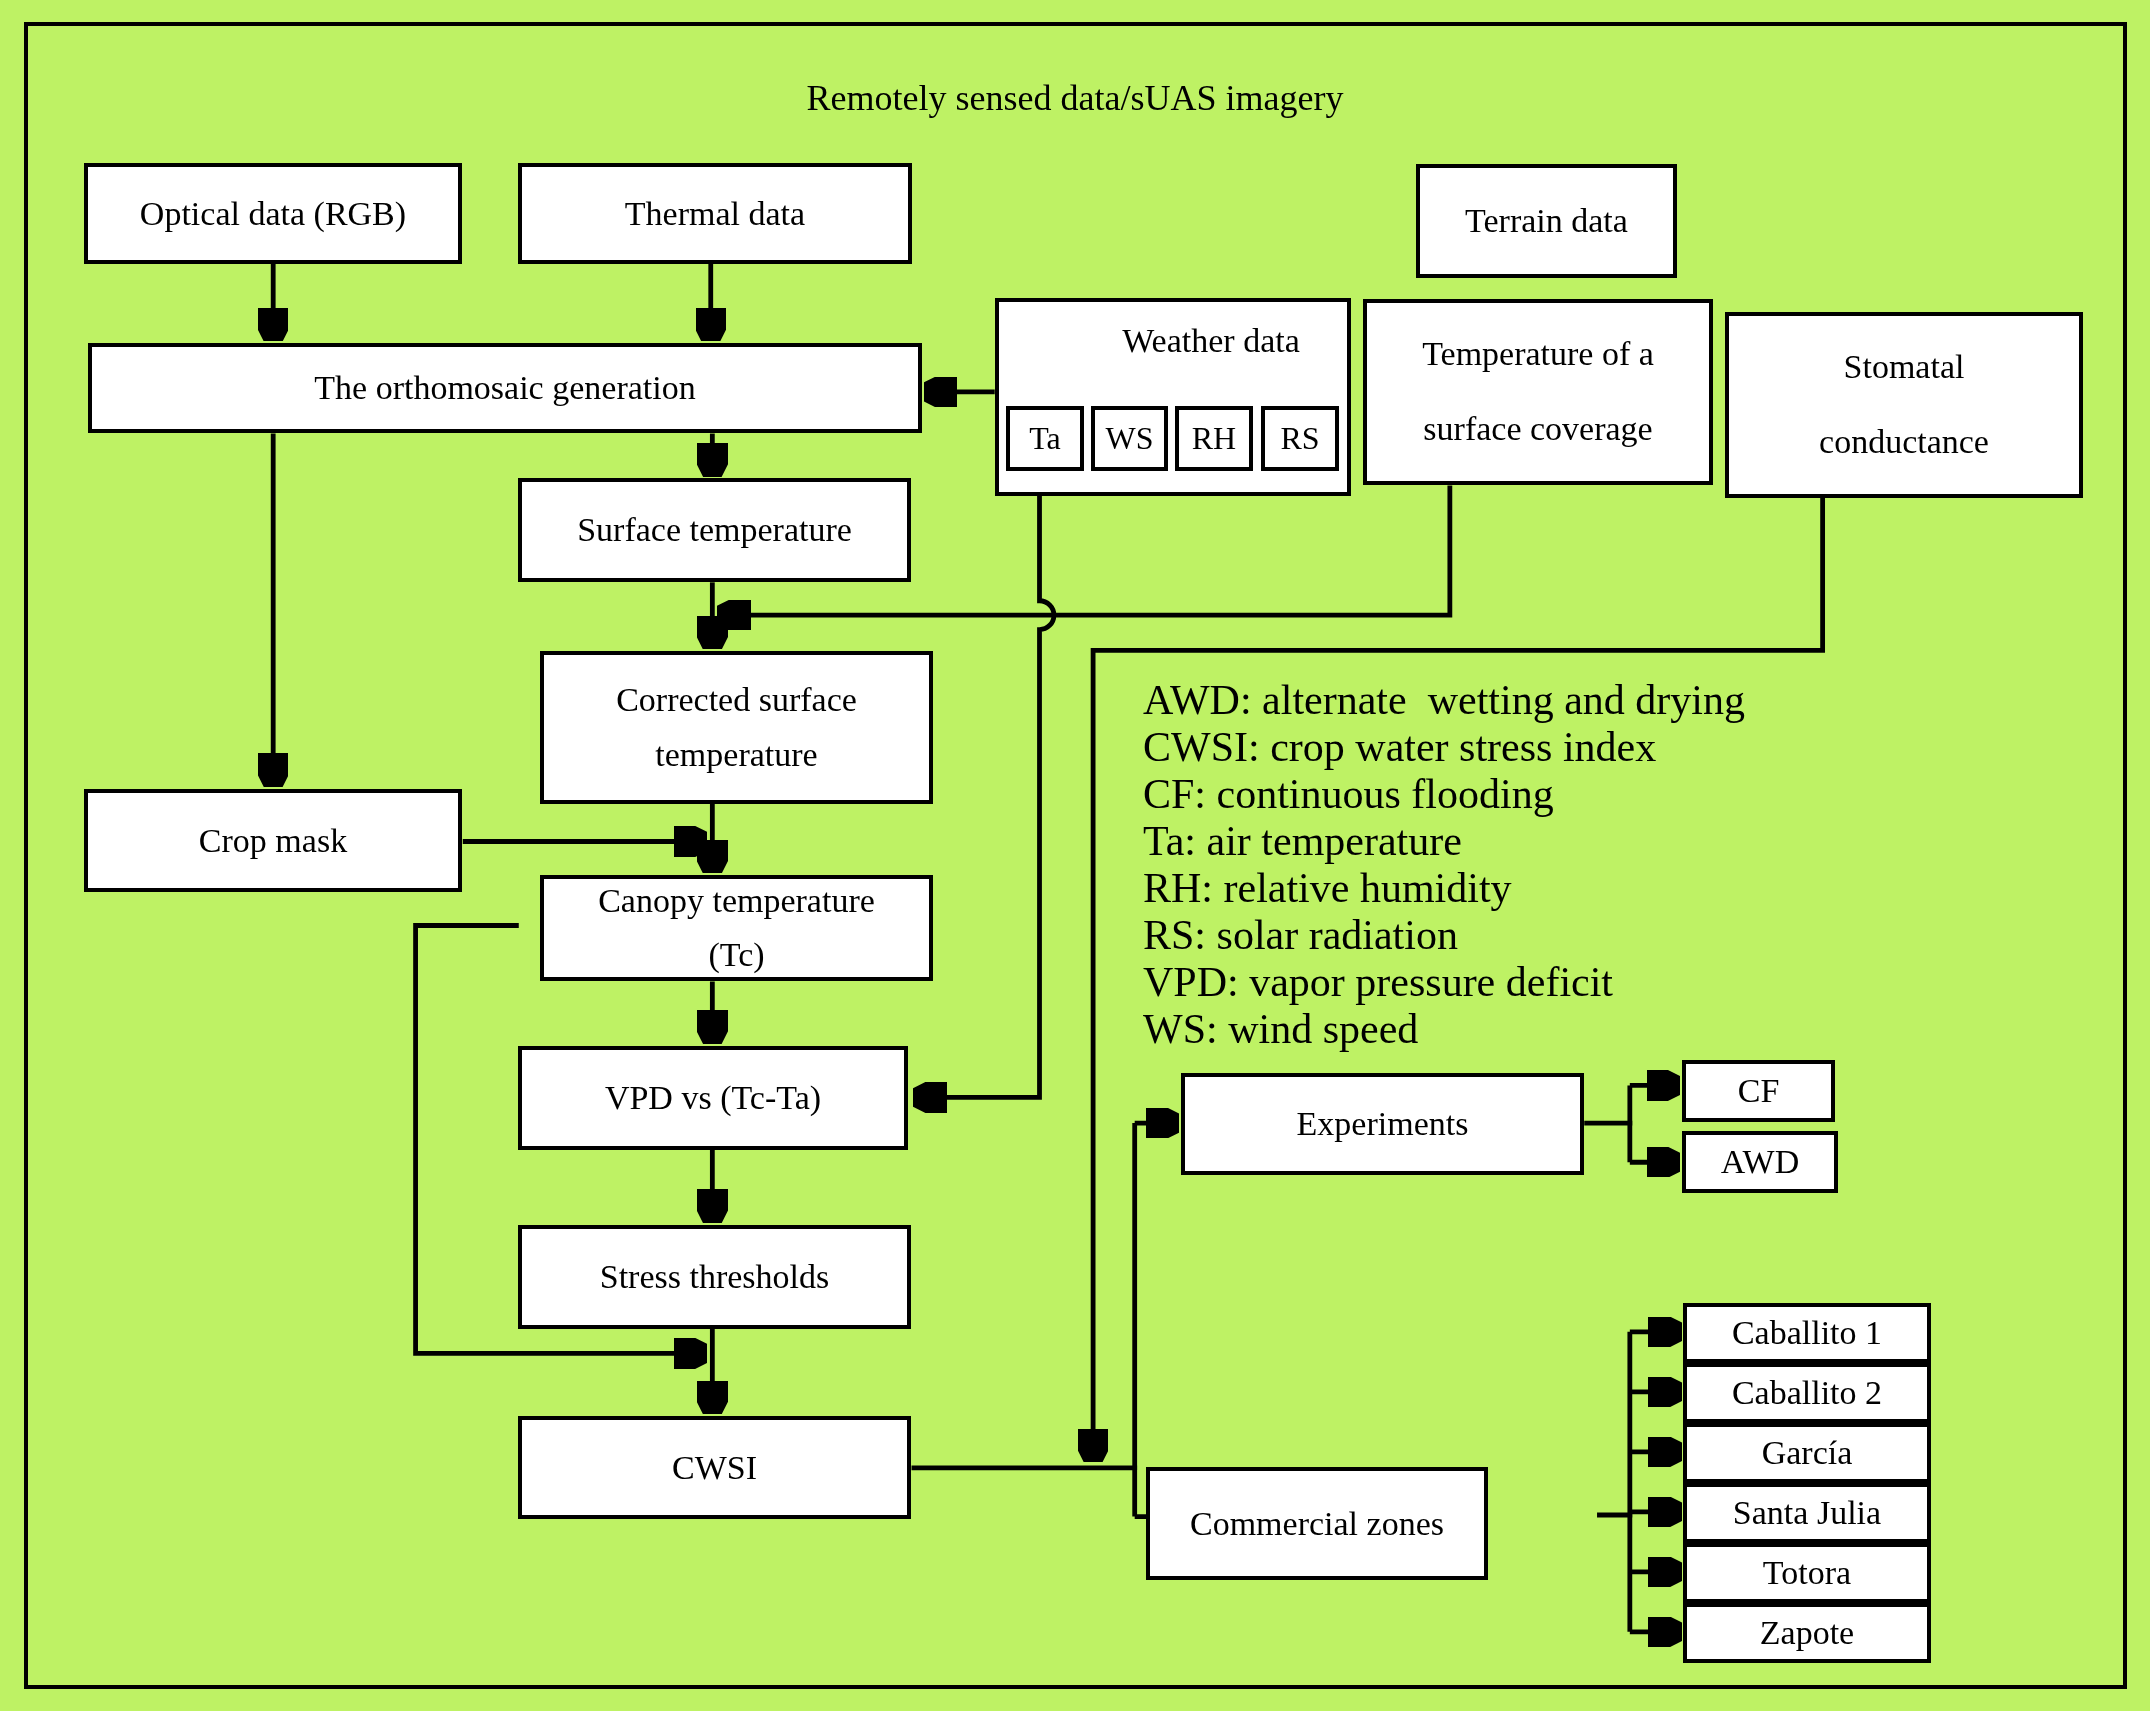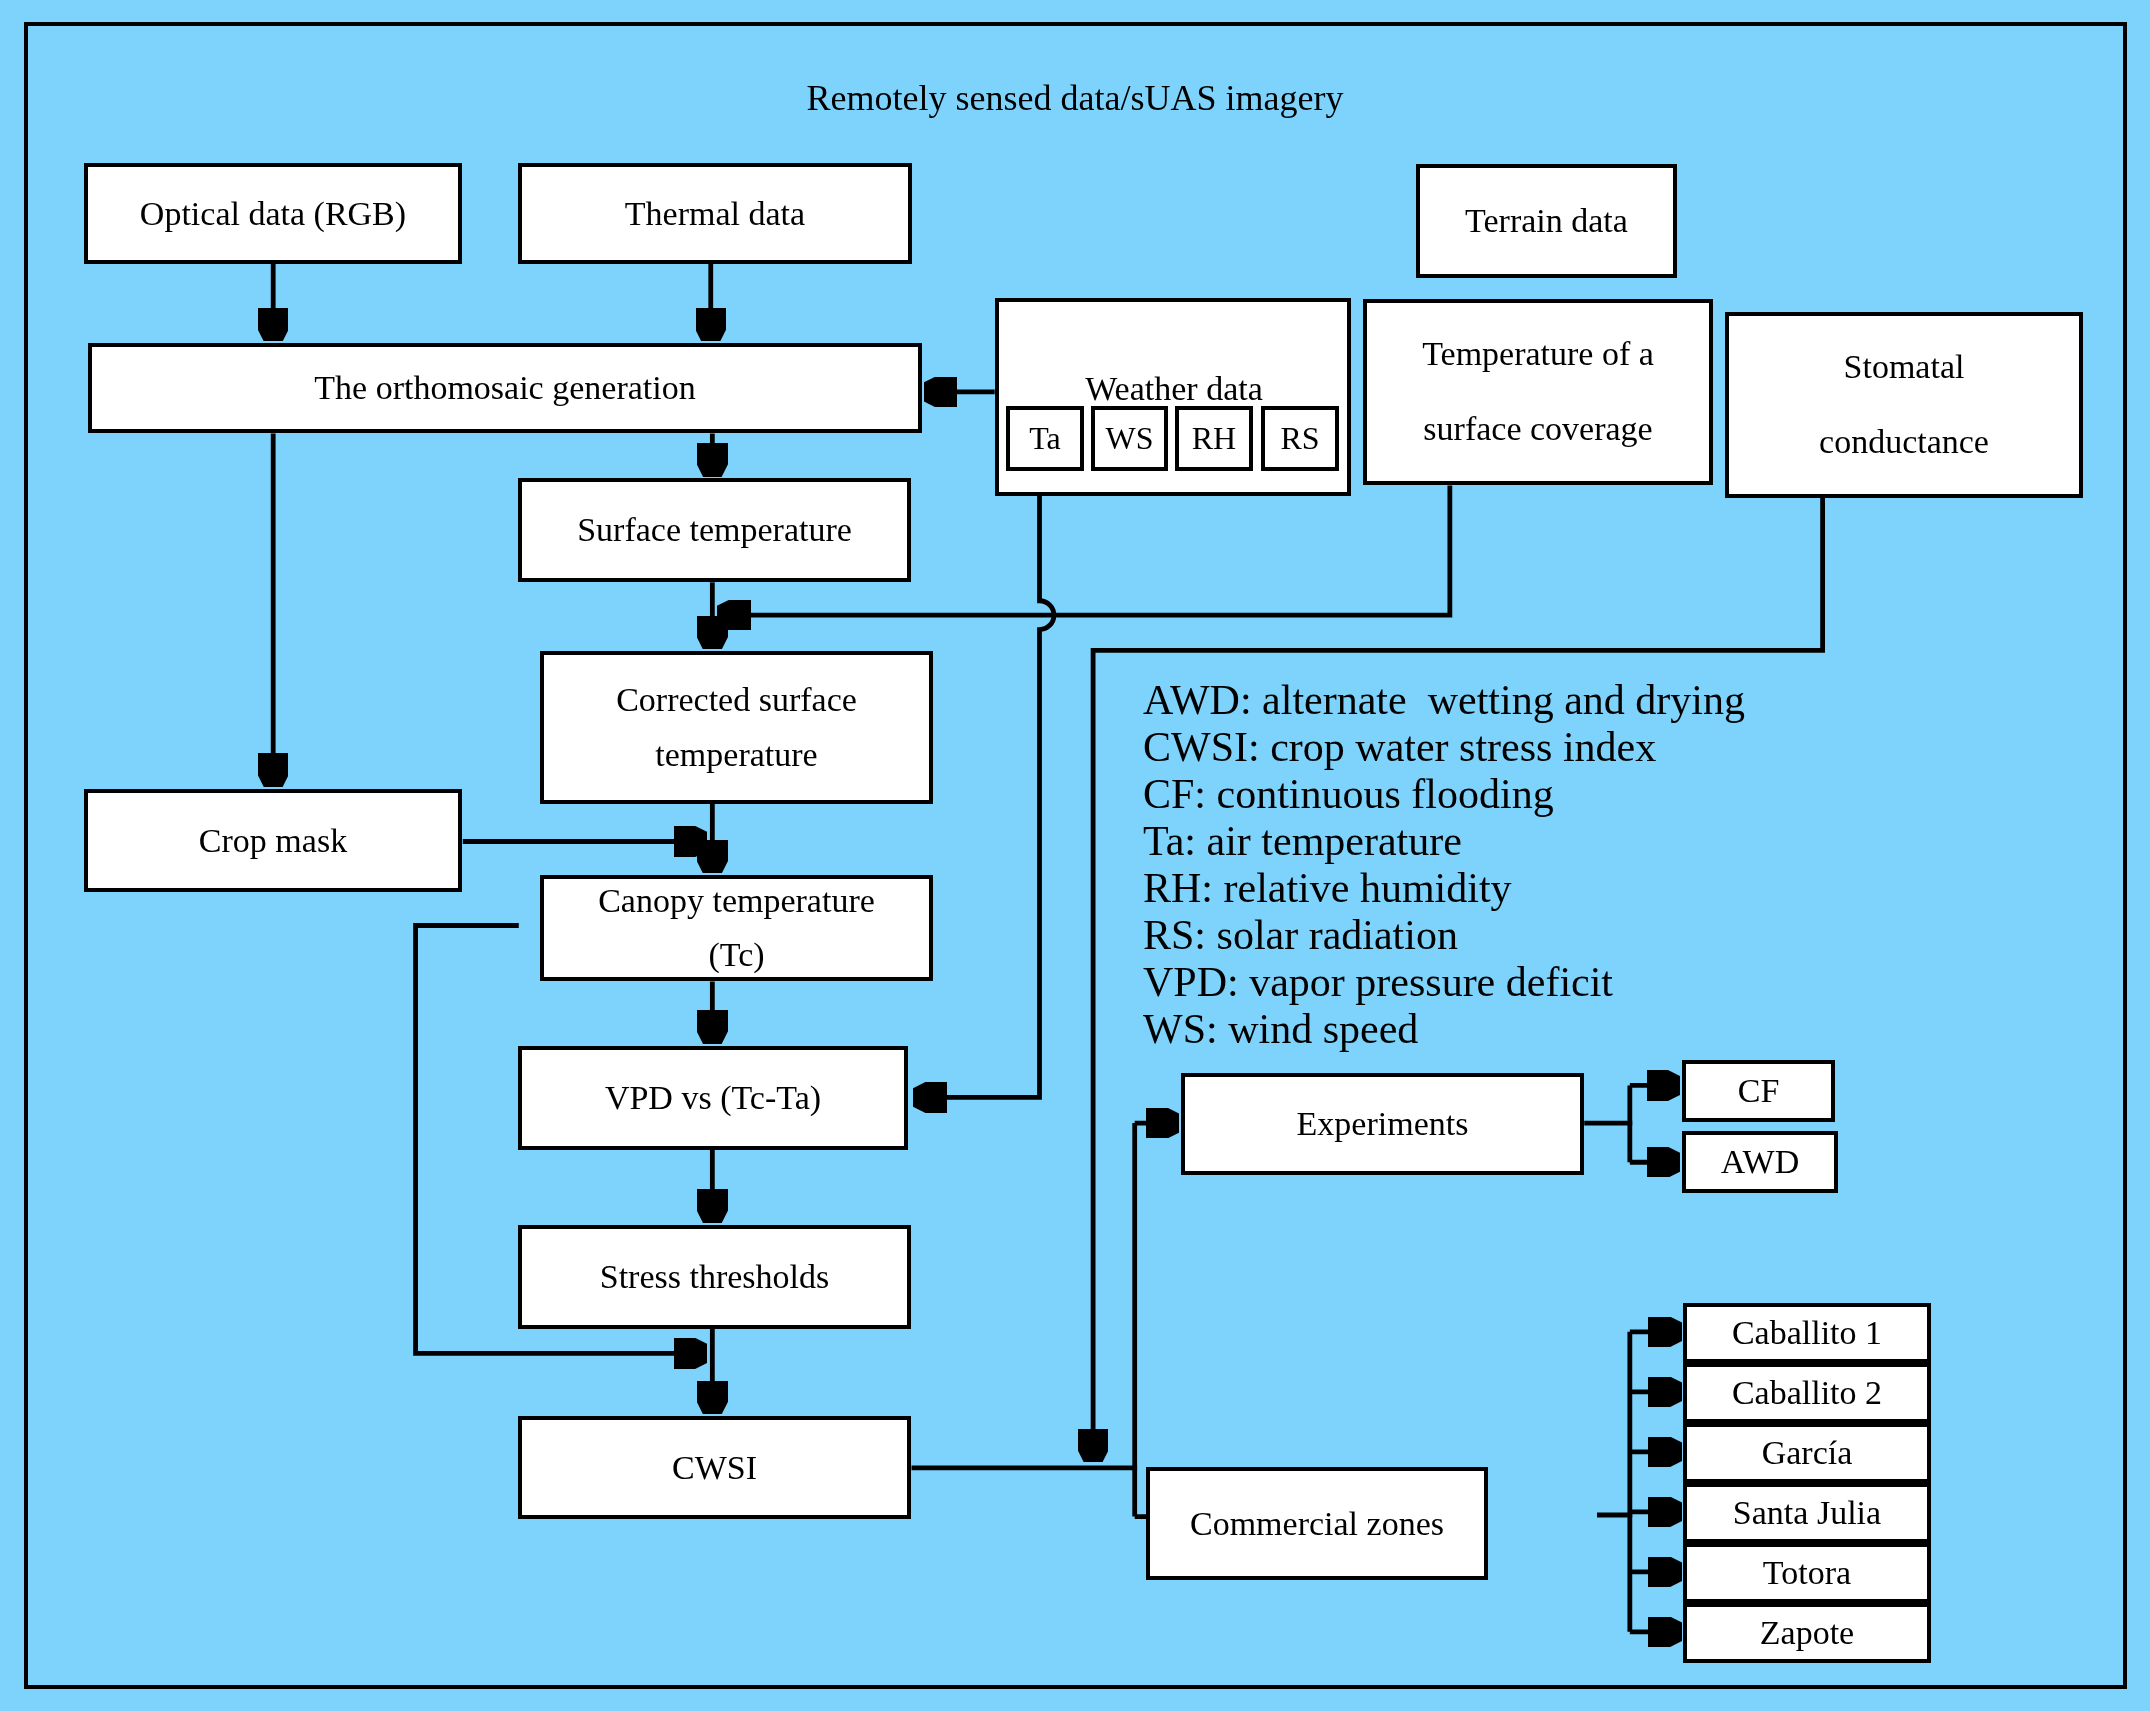--- a/index.html
+++ b/index.html
@@ -1,40 +1,39 @@
 <!DOCTYPE html>
 <html style="font-size:12.8px"><head>
 <meta charset="utf-8">
 <style>
   html,body{margin:0;padding:0;background:#ffffff;}
   .stage{
-    position:relative;width:2151px;height:1711px;background:#7dd3fc;
+    position:relative;width:2151px;height:1711px;background:#bef264;
     font-family:"Liberation Serif","DejaVu Serif",serif;color:#000;overflow:hidden;
   }
   .outer-border{
     position:absolute;left:24px;top:22.4px;width:2103px;height:1667px;
     border:4.8px solid #000;box-sizing:border-box;background:transparent;
   }
   .wires{position:absolute;left:0;top:0;}
   .wires path{fill:none;stroke:#000;stroke-width:6;}
   .box{
     position:absolute;box-sizing:border-box;border:4.8px solid #000;background:#fff;
     display:flex;align-items:center;justify-content:center;text-align:center;
     font-size:34px;line-height:1.35;white-space:pre-line;
   }
   .lh-mid{line-height:1.6;margin-left:22px;}
   .lh-wide{line-height:2.2;}
   .title{
     position:absolute;left:771px;top:77px;width:608px;text-align:center;
     font-size:36px;white-space:nowrap;
   }
   .weather-title{
-    position:absolute;left:996px;top:322px;width:356px;text-align:center;
+    position:absolute;left:1033px;top:322px;width:356px;text-align:center;
     font-size:34px;
-    margin-top:48px;
   }
   .subbox{font-size:32px;}
   .legend{position:absolute;left:1143px;top:677px;}
   .legend div{font-size:42px;line-height:47px;white-space:pre;}
   .zone{font-size:34px;}
 </style>
 </head>
 <body>
 
 <div class="stage">

